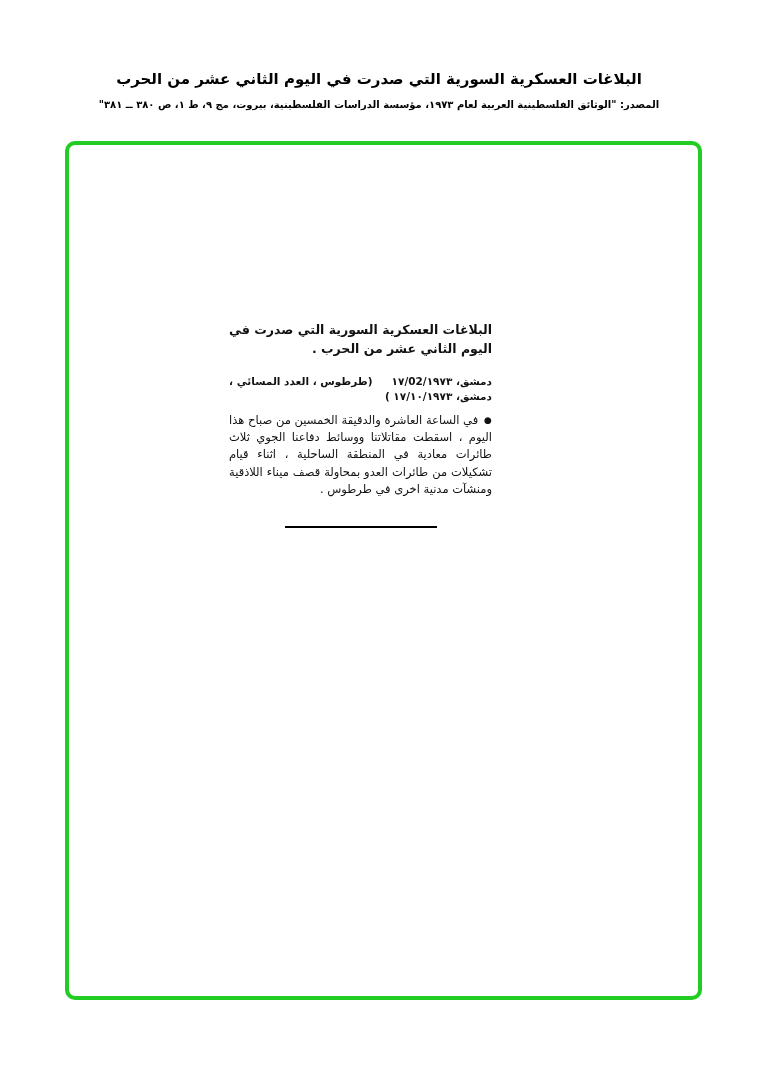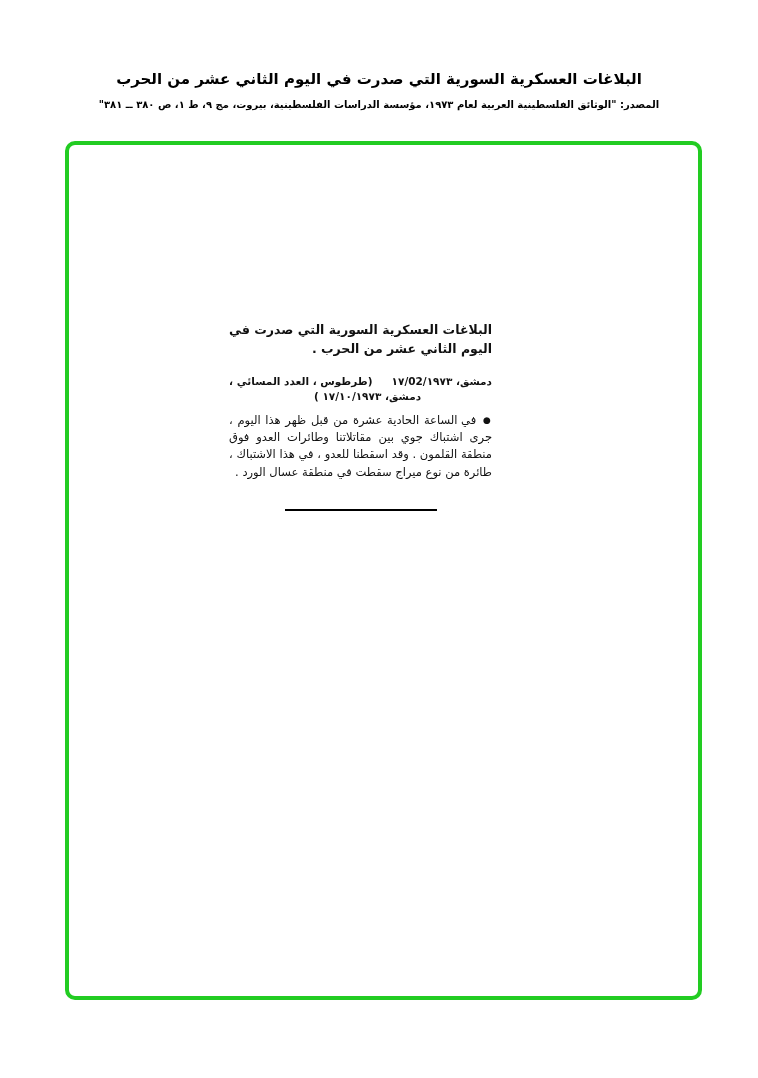--- a/index.html
+++ b/index.html
@@ -60,21 +60,21 @@
     display:flex;
     justify-content:space-between;
     align-items:baseline;
     font-size:10.5px;
     font-weight:bold;
   }
   .dateline-row2 {
     margin-top:3px;
     font-size:10.5px;
     font-weight:bold;
-    text-align:center;
+    text-align:right;
     padding-left:14px;
   }
   .doc-body { margin-top:10px; }
   .para {
     font-size:11.5px;
     line-height:1.5;
     text-align:justify;
     margin-top:6px;
   }
   .para.indented { text-indent:14px; }
@@ -103,18 +103,18 @@
 
     <div class="doc-heading">البلاغات العسكرية السورية التي صدرت في اليوم الثاني عشر من الحرب .</div>
 
     <div class="dateline-row">
       <span>دمشق، ١٧/02/١٩٧٣</span>
       <span>(طرطوس ، العدد المسائي ،</span>
     </div>
     <div class="dateline-row2">دمشق، ١٧/١٠/١٩٧٣ )</div>
 
     <div class="doc-body">
-        <p class="para bulleted"><span class="bullet">● </span>في الساعة الحادية عشرة من قبل ظهر هذا اليوم ، جرى اشتباك جوي بين مقاتلاتنا وطائرات العدو فوق منطقة القلمون . وقد اسقطنا للعدو ، في هذا الاشتباك ، طائرة من نوع ميراج سقطت في منطقة عسال الورد .</p>
+        <p class="para bulleted"><span class="bullet">● </span>في الساعة العاشرة والدقيقة الخمسين من صباح هذا اليوم ، اسقطت مقاتلاتنا ووسائط دفاعنا الجوي ثلاث طائرات معادية في المنطقة الساحلية ، اثناء قيام تشكيلات من طائرات العدو بمحاولة قصف ميناء اللاذقية ومنشآت مدنية اخرى في طرطوس .</p>
       </div>
 
     <hr class="end-rule">
   </div>
 </div>
 
 </body></html>

